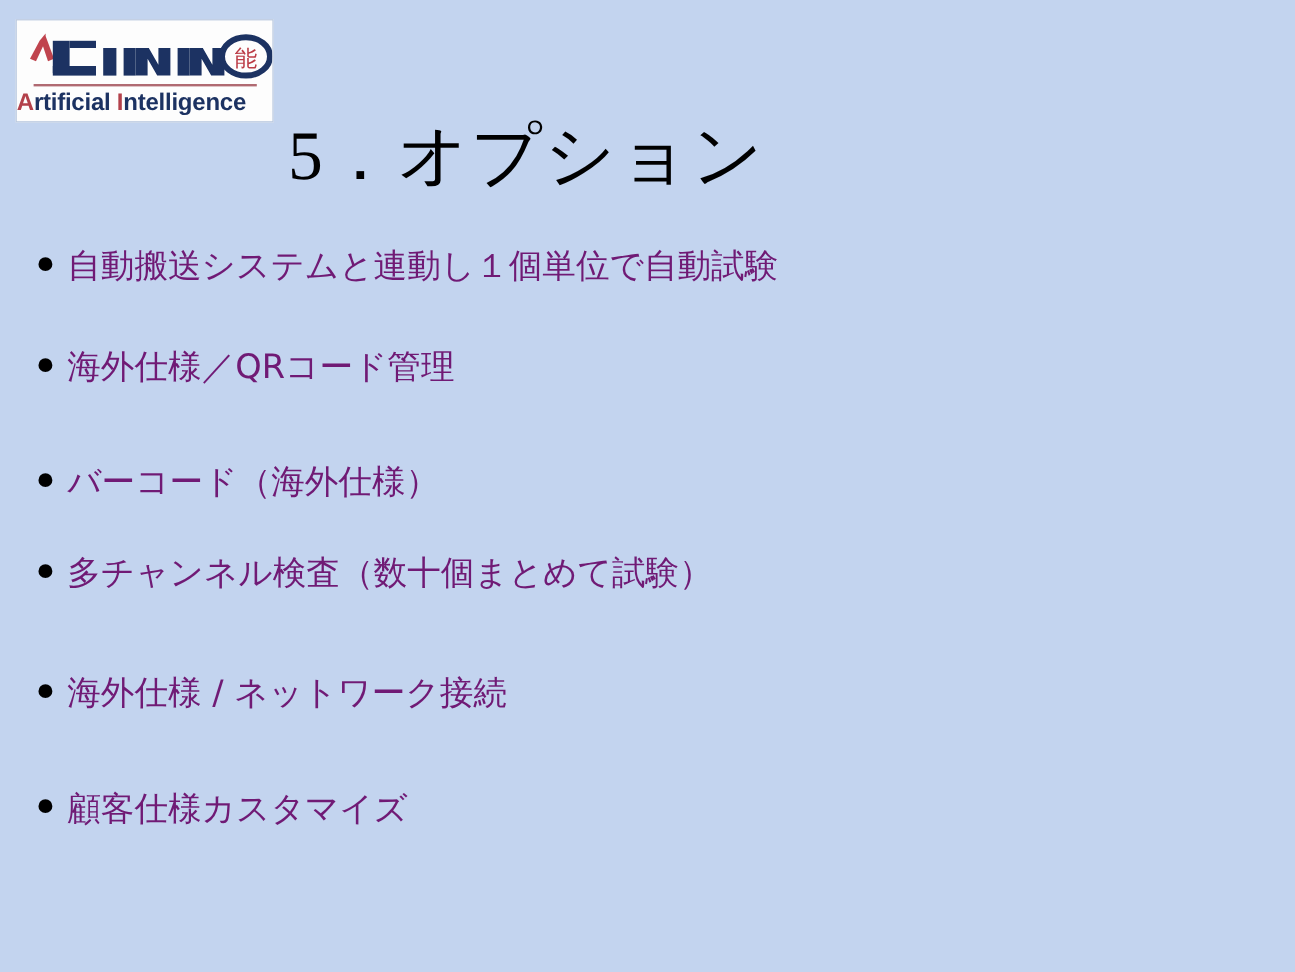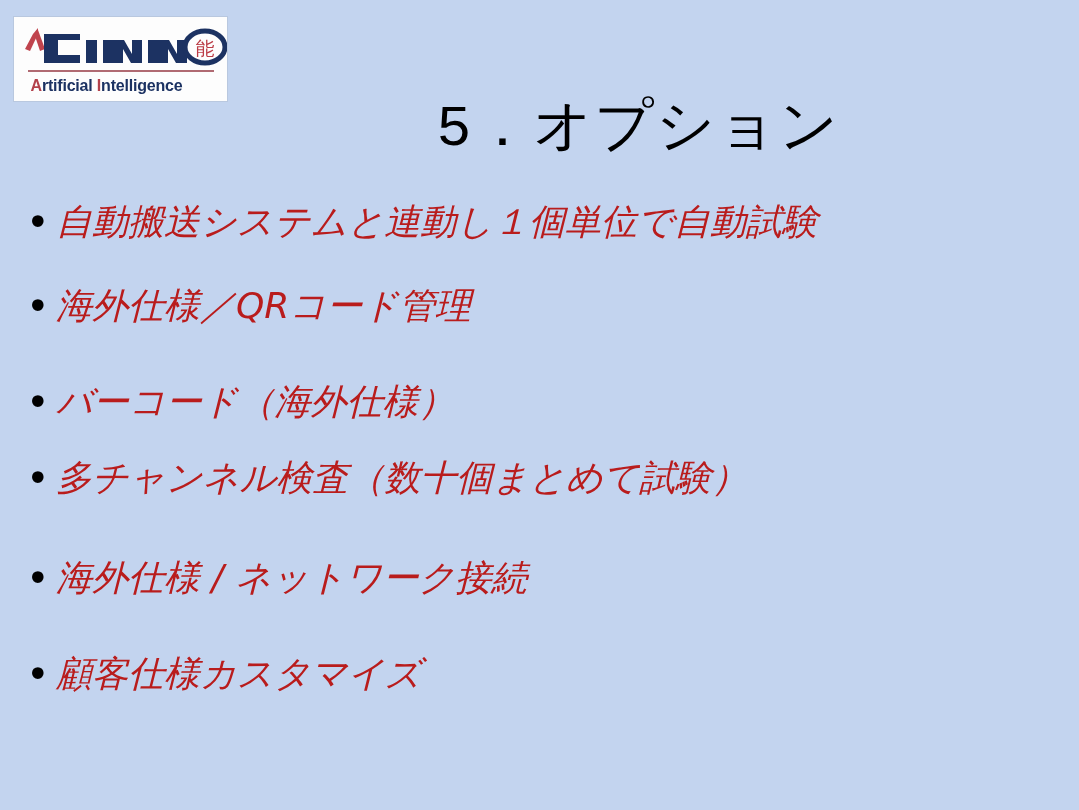--- a/index.html
+++ b/index.html
@@ -52,38 +52,38 @@
     background: #b06a72;
   }
   .logo-tagline {
     position: absolute;
     left: 0;
     top: 56px;
     width: 185px;
     text-align: center;
     font-family: "Liberation Sans", sans-serif;
     font-weight: bold;
-    font-size: 16px;
+    font-size: 20px;
     line-height: 26px;
     color: #1c3262;
     letter-spacing: -0.2px;
     white-space: nowrap;
   }
   .logo-tagline .hl {
     color: #b3414b;
   }
 
   
   .slide-title {
     position: absolute;
     left: 240px;
     top: 52px;
     width: 600px;
-    text-align: right;
-    font-family: Liberation Mono, monospace;
+    text-align: left;
+    font-family: Liberation Serif, serif;
     font-size: 58px;
     line-height: 78px;
     font-weight: 400;
     color: #000000;
     letter-spacing: 2px;
     white-space: nowrap;
   }
 
   
   .bullets {
@@ -106,26 +106,25 @@
     font-size: 40px;
     line-height: 52px;
     color: #000000;
     text-align: left;
     padding-left: 6px;
     box-sizing: border-box;
   }
   .bullet-text {
     flex: 0 0 auto;
     font-family: "DejaVu Sans", "Liberation Sans", sans-serif;
-    font-size: 36px;
+    font-size: 28px;
     line-height: 52px;
     font-weight: 400;
-    color: #b91c1c;
+    color: #701a75;
     letter-spacing: 0px;
-    font-style: italic;
   }
   .bullet-row.b0 { top: 0px; }
   .bullet-row.b1 { top: 84px; }
   .bullet-row.b2 { top: 180px; }
   .bullet-row.b3 { top: 256px; }
   .bullet-row.b4 { top: 356px; }
   .bullet-row.b5 { top: 452px; }
 </style>
 </head>
 <body>

